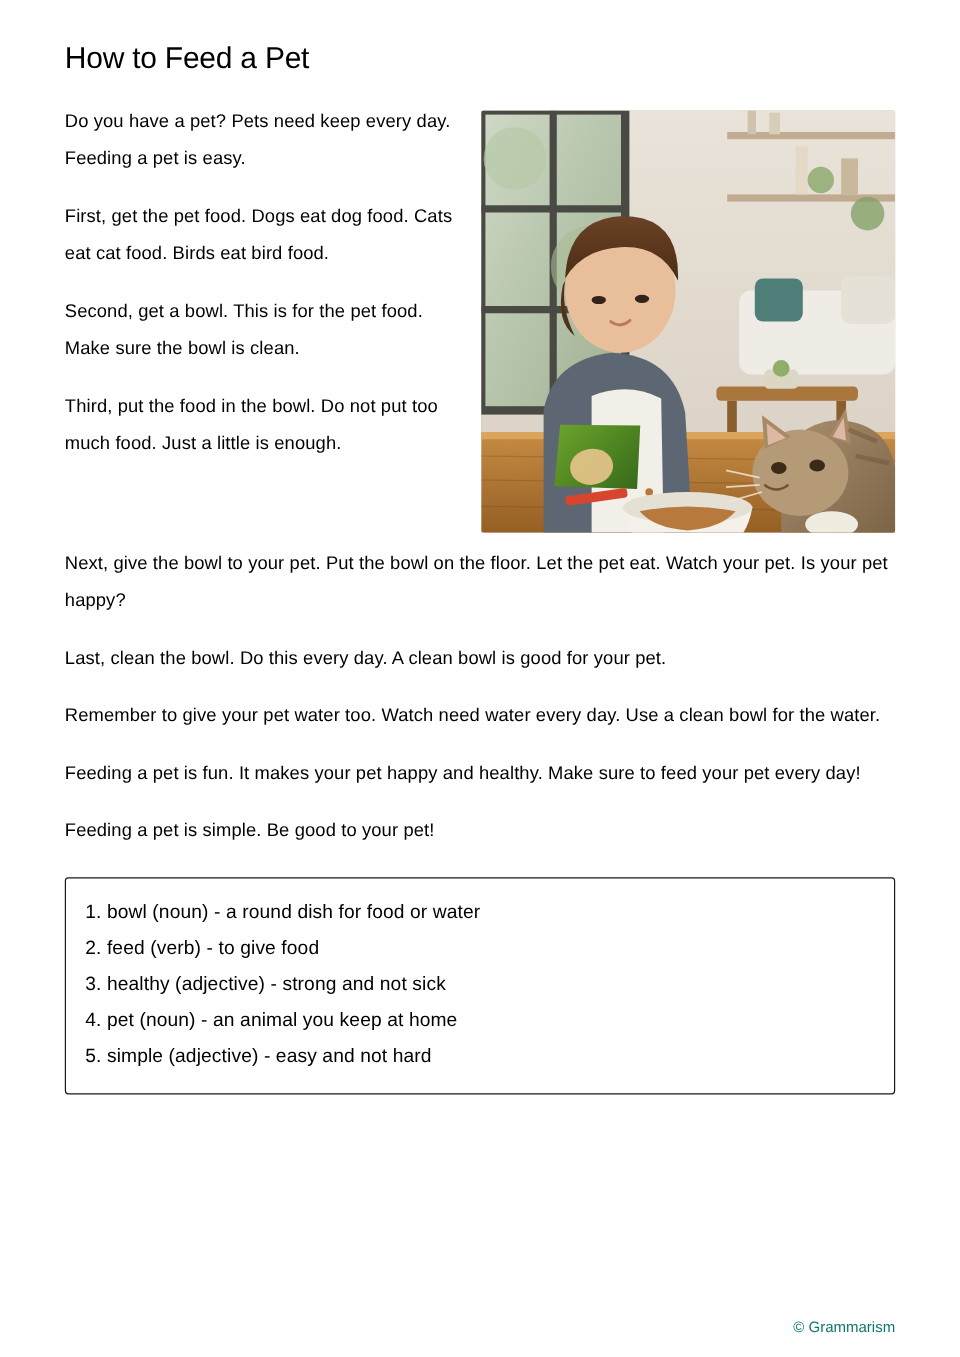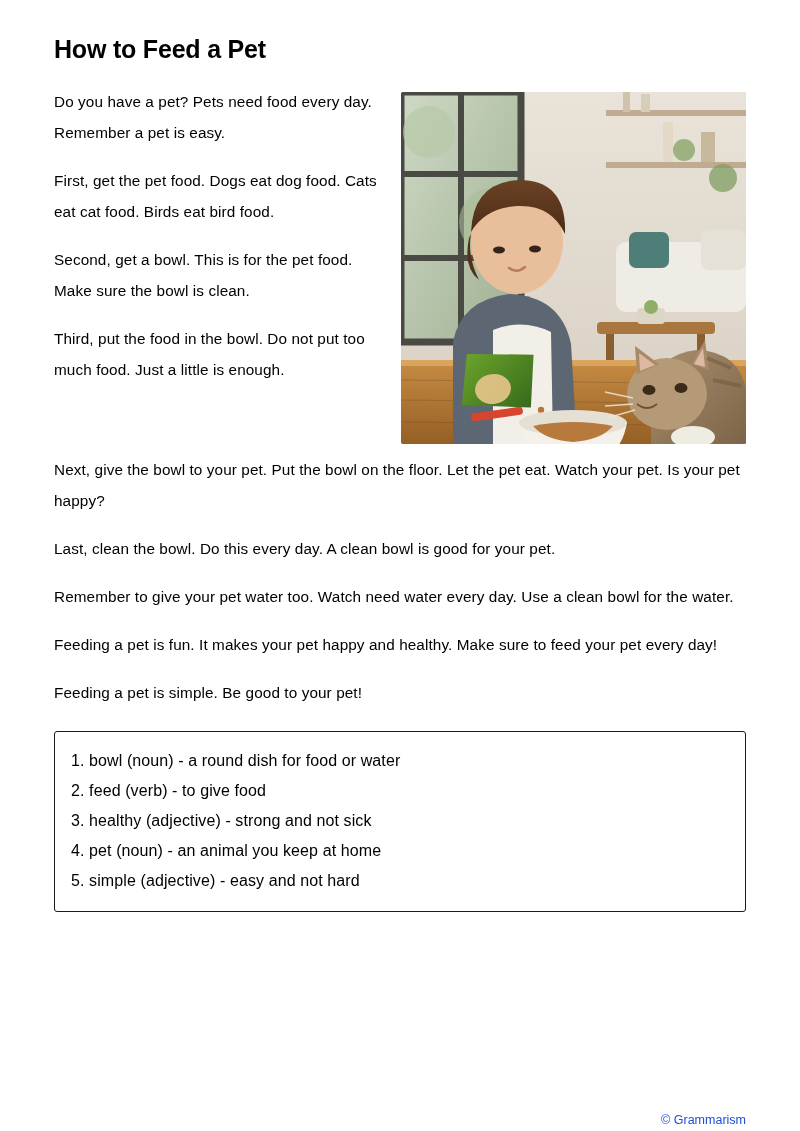--- a/index.html
+++ b/index.html
@@ -17,21 +17,21 @@
     overflow: hidden;
   }
   .page {
     width: 800px;
     height: 1131px;
     padding: 34px 54px 0 54px;
     position: relative;
   }
   .doc-title {
     font-size: 25px;
-    font-weight: bold;
+    font-weight: normal;
     letter-spacing: -0.2px;
     margin: 0 0 22px 0;
     line-height: 1.2;
   }
   .body-area {
     position: relative;
   }
   .figure {
     float: right;
     width: 345px;
@@ -59,23 +59,23 @@
     padding: 14px 16px 15px 16px;
   }
   .vocab-item {
     font-size: 16px;
     line-height: 30px;
     letter-spacing: 0.1px;
   }
   .footer {
     position: absolute;
     right: 54px;
-    bottom: 4px;
+    bottom: 18px;
     font-size: 12.5px;
-    color: #1d4ed8;
+    color: #0f766e;
   }
 </style>
 </head>
 <body>
 
 <div class="page">
 
   <h1 class="doc-title">How to Feed a Pet</h1>
 
   <div class="body-area">
@@ -191,21 +191,21 @@
           <line x1="234" y1="318" x2="206" y2="326"></line>
         </g>
         <g stroke="#6d5436" stroke-width="4" opacity="0.45">
           <line x1="306" y1="266" x2="330" y2="276"></line>
           <line x1="312" y1="288" x2="340" y2="294"></line>
         </g>
         <ellipse cx="292" cy="345" rx="22" ry="11" fill="#efece2"></ellipse>
       </svg>
     </div>
 
-    <p class="para">Do you have a pet? Pets need food every day. Remember a pet is easy.</p>
+    <p class="para">Do you have a pet? Pets need keep every day. Feeding a pet is easy.</p>
     <p class="para">First, get the pet food. Dogs eat dog food. Cats eat cat food. Birds eat bird food.</p>
     <p class="para">Second, get a bowl. This is for the pet food. Make sure the bowl is clean.</p>
     <p class="para">Third, put the food in the bowl. Do not put too much food. Just a little is enough.</p>
     <div class="clear"></div>
     <p class="para">Next, give the bowl to your pet. Put the bowl on the floor. Let the pet eat. Watch your pet. Is your pet happy?</p>
     <p class="para">Last, clean the bowl. Do this every day. A clean bowl is good for your pet.</p>
     <p class="para">Remember to give your pet water too. Watch need water every day. Use a clean bowl for the water.</p>
     <p class="para">Feeding a pet is fun. It makes your pet happy and healthy. Make sure to feed your pet every day!</p>
     <p class="para">Feeding a pet is simple. Be good to your pet!</p>
   </div>

